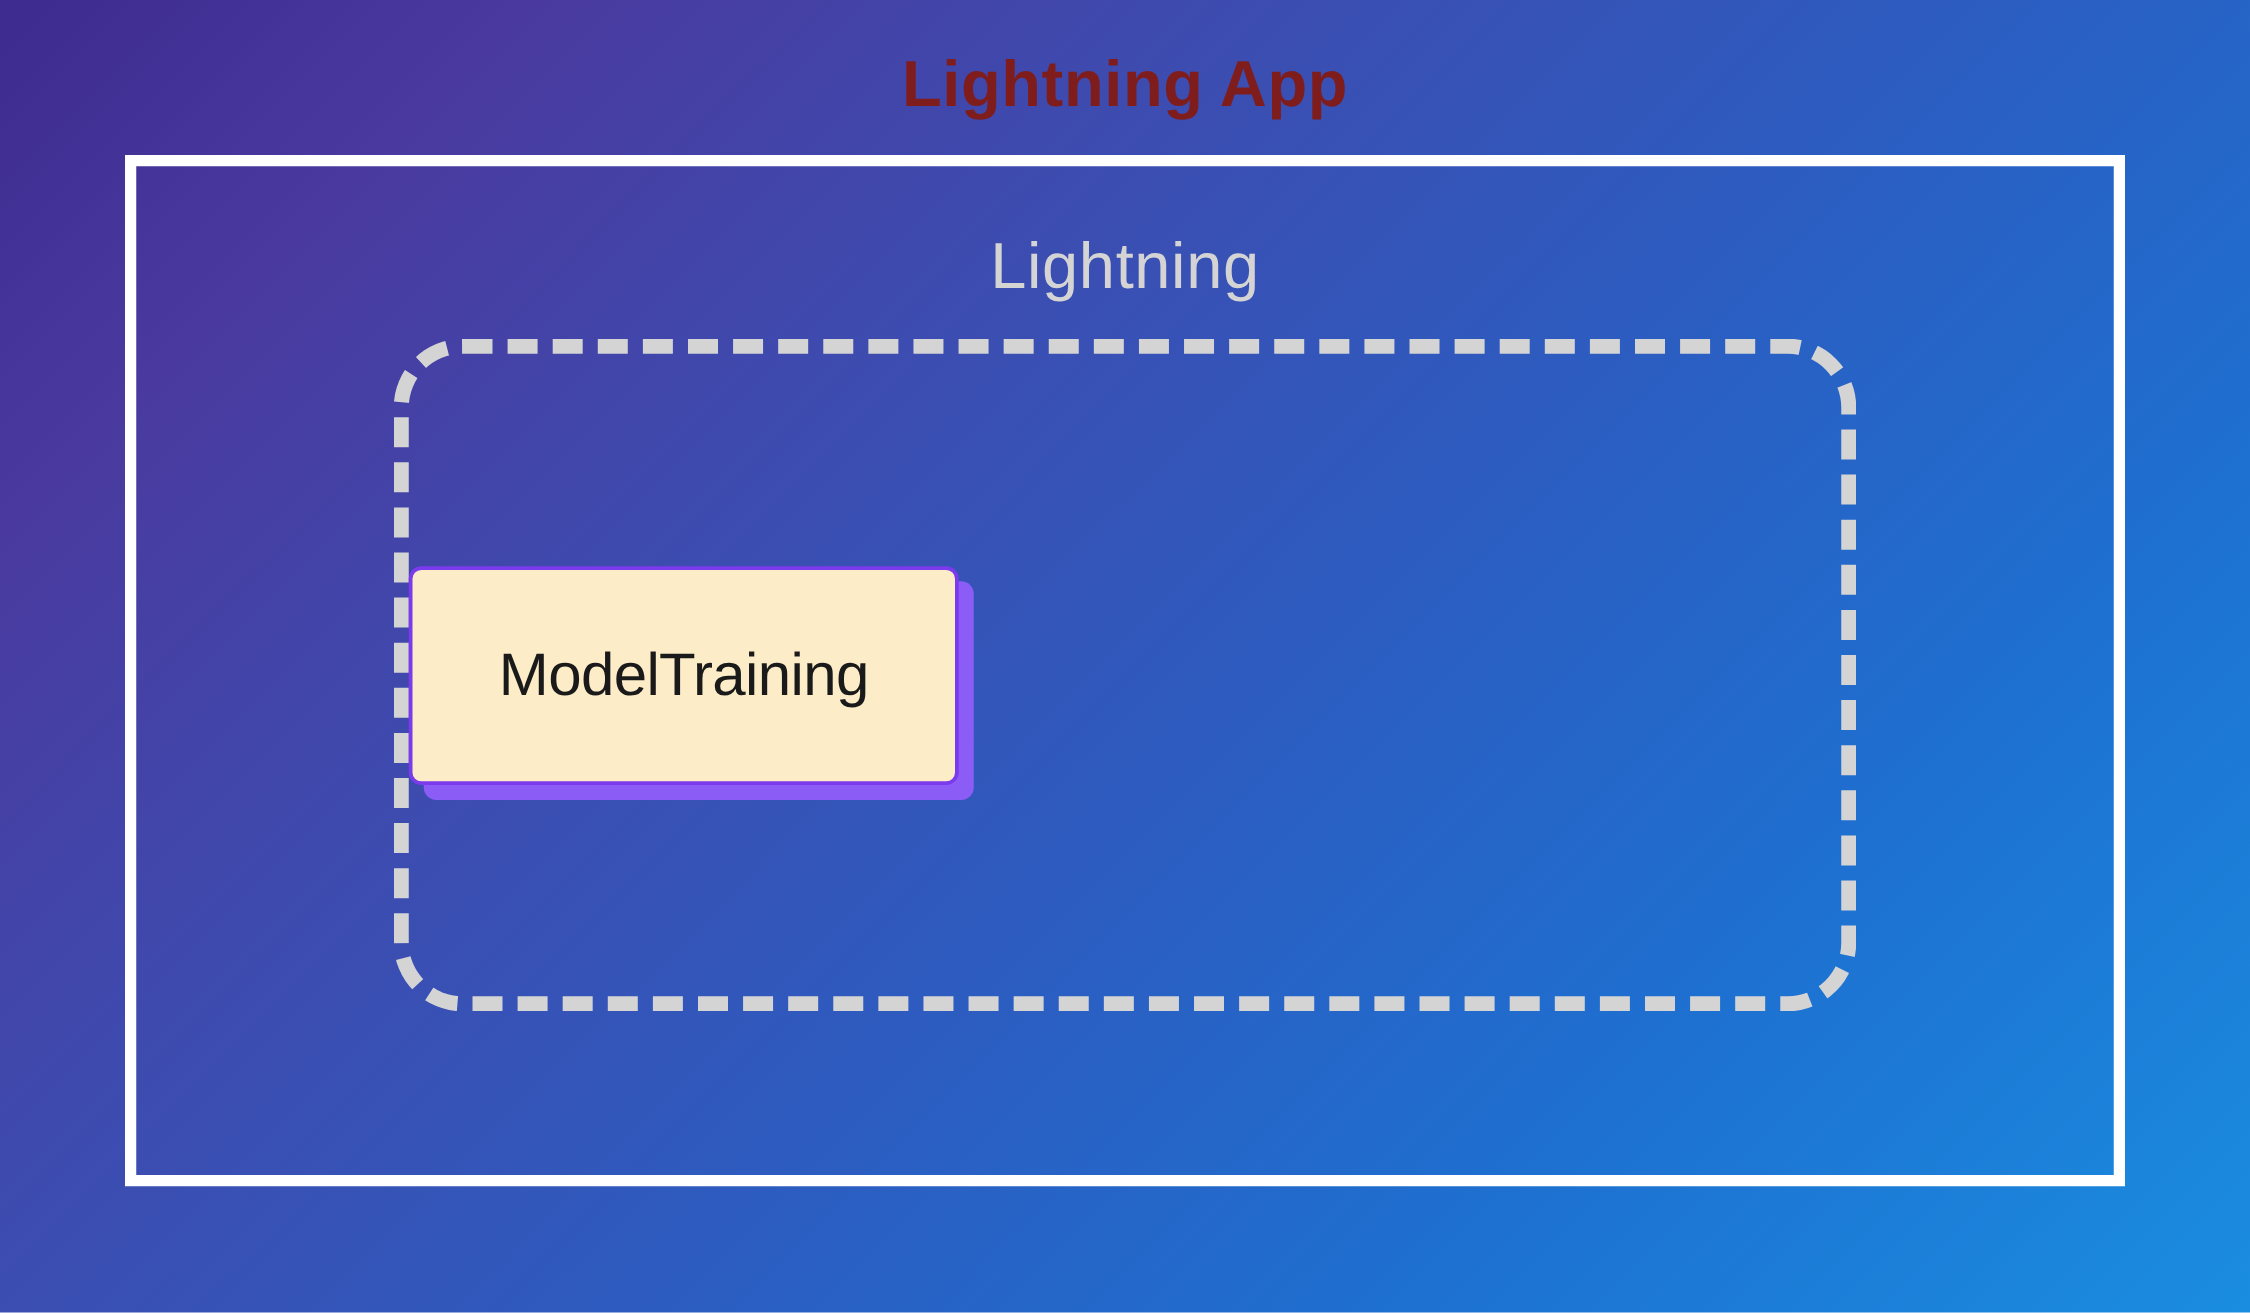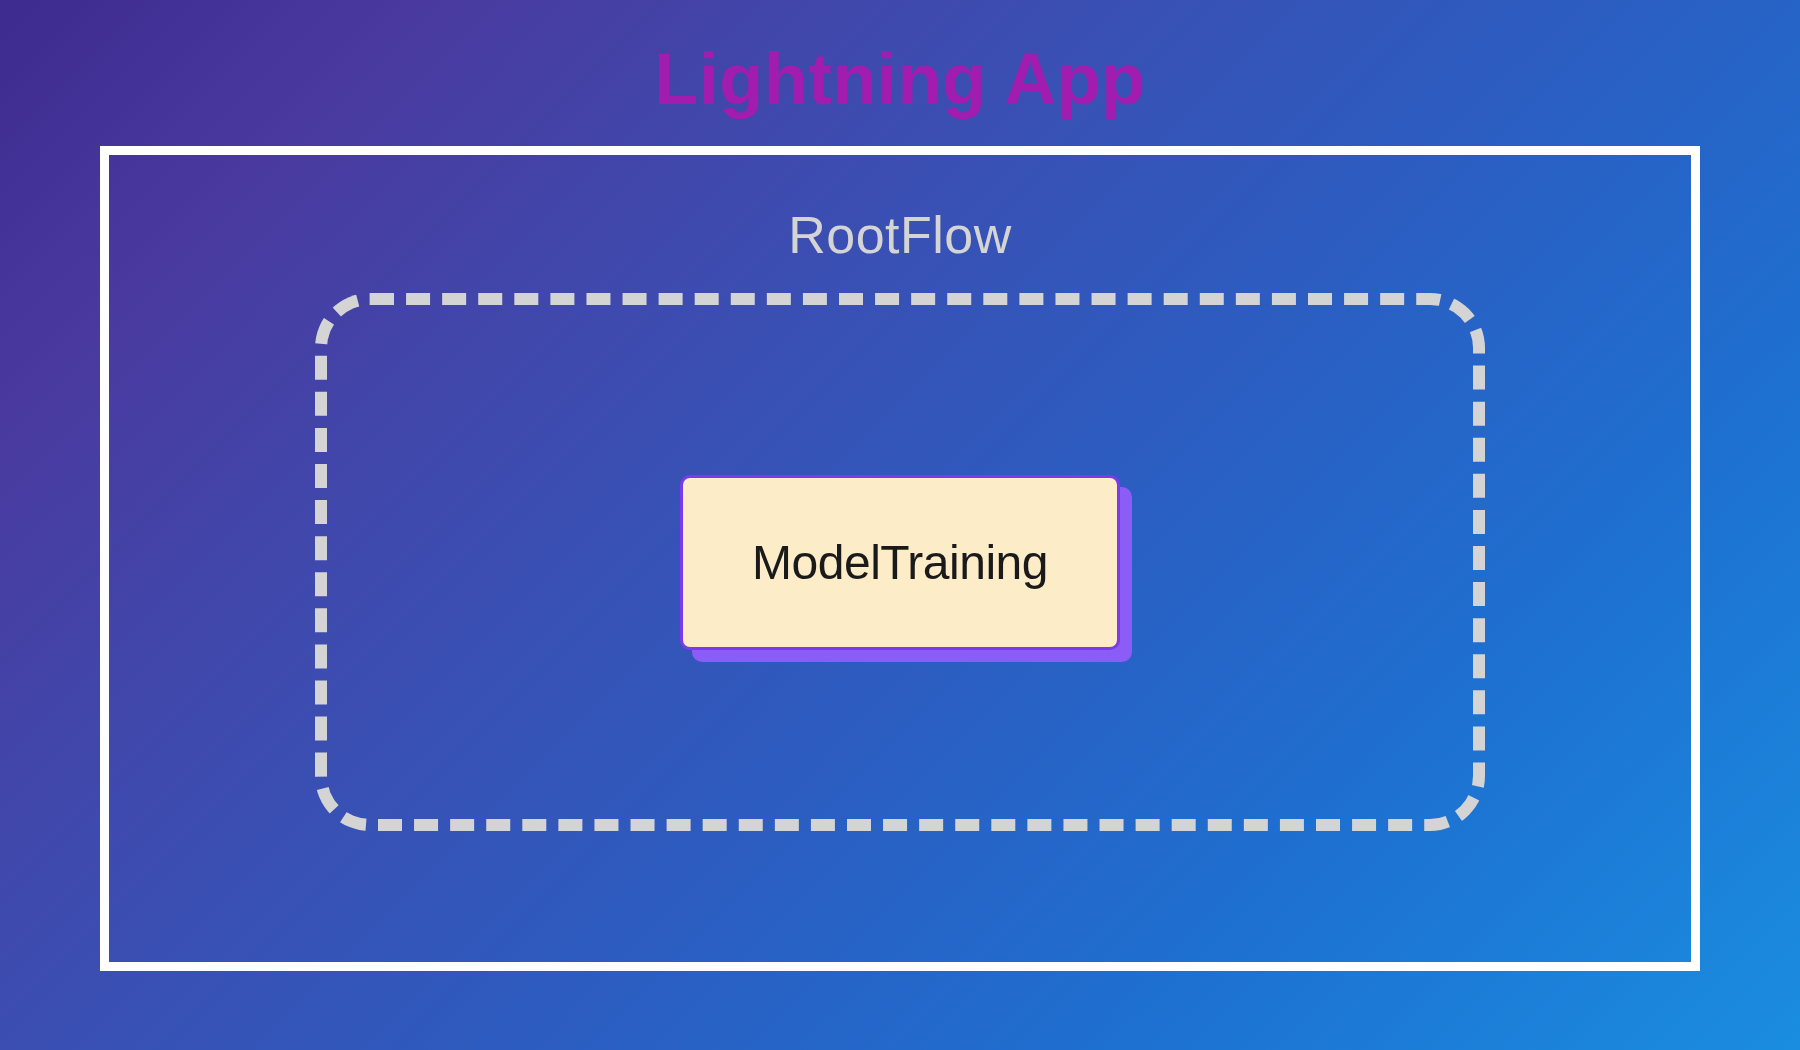--- a/index.html
+++ b/index.html
@@ -13,22 +13,22 @@
       height: 1050px;
       background: linear-gradient(135deg, #3d2b8f 0%, #4a3a9f 15%, #3d4cb0 35%, #2d5cc0 55%, #1e6fd0 75%, #1a8de0 100%);
       font-family: -apple-system, BlinkMacSystemFont, "Segoe UI", Helvetica, Arial, sans-serif;
       display: flex;
       flex-direction: column;
       align-items: center;
       overflow: hidden;
     }
     
     .app-title {
-      color: #a21caf;
-      font-size: 72px;
+      color: #7f1d1d;
+      font-size: 52px;
       font-weight: 600;
       margin-top: 38px;
       margin-bottom: 26px;
       letter-spacing: 0.5px;
     }
     
     .outer-box {
       width: 1600px;
       height: 825px;
       border: 9px solid #ffffff;
@@ -46,21 +46,21 @@
       letter-spacing: 0.5px;
     }
     
     .dashed-box {
       width: 1170px;
       height: 538px;
       border: 12px dashed #d4d4d4;
       border-radius: 55px;
       display: flex;
       align-items: center;
-      justify-content: center;
+      justify-content: space-between;
       gap: 92px;
     }
     
     .component-card {
       position: relative;
       width: 440px;
       height: 175px;
     }
     
     .card-shadow {
@@ -93,21 +93,21 @@
       font-weight: 500;
       letter-spacing: -0.5px;
     }
   </style>
 </head>
 <body>
 
 <div class="app-title">Lightning App</div>
 
 <div class="outer-box">
-  <div class="rootflow-title">RootFlow</div>
+  <div class="rootflow-title">Lightning</div>
 
   <div class="dashed-box">
 
     <div class="component-card">
       <div class="card-shadow"></div>
       <div class="card-front">
         <span class="card-label">ModelTraining</span>
       </div>
     </div>
 

